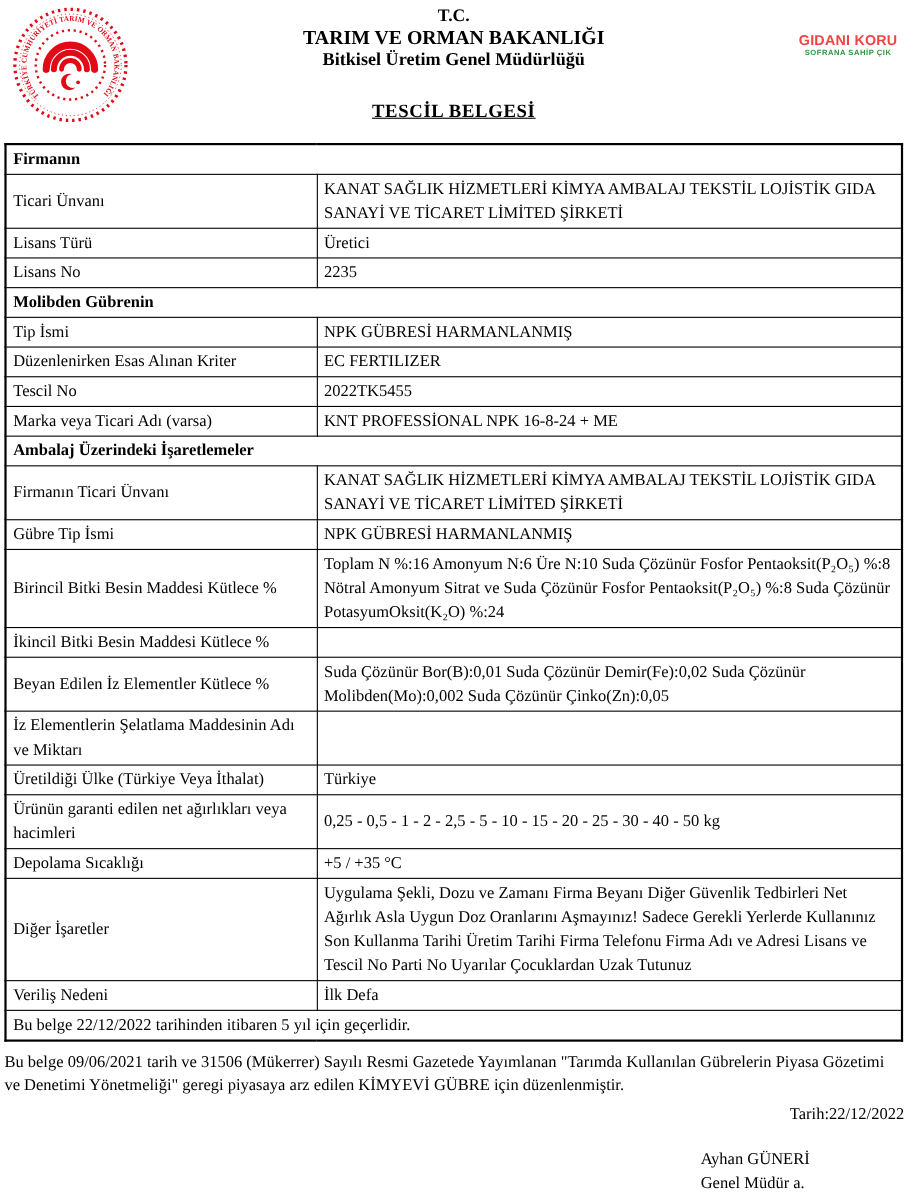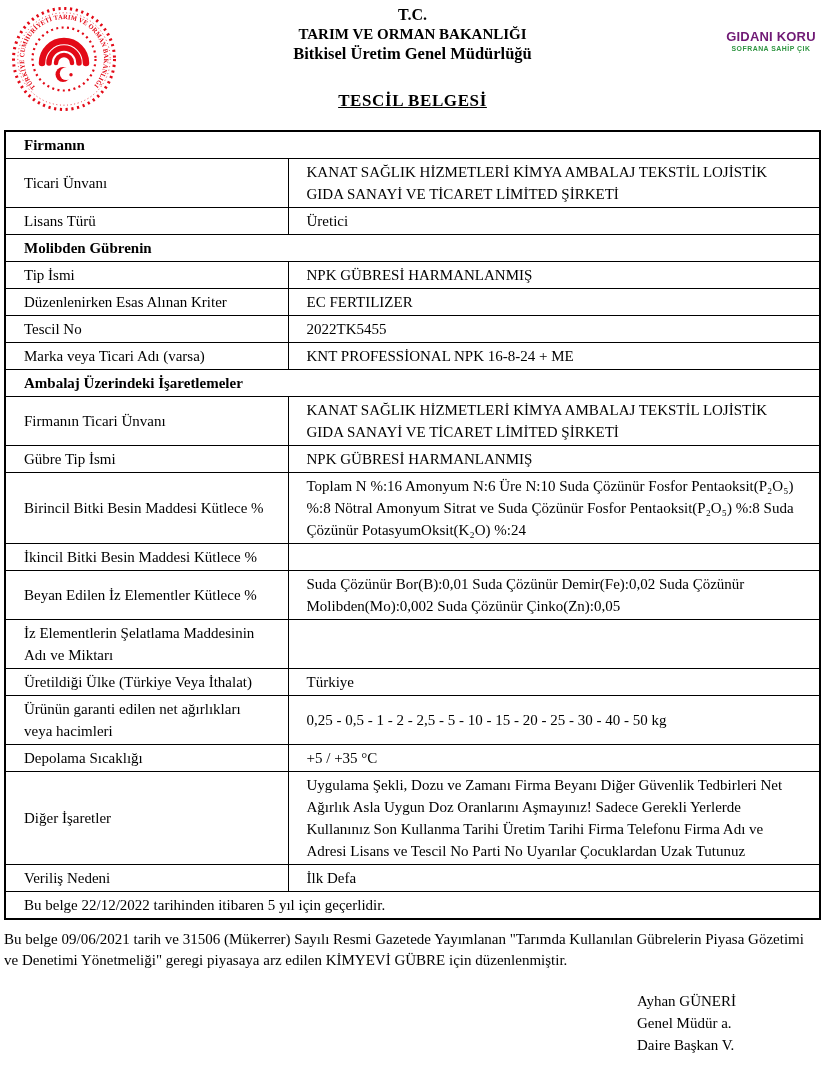--- a/index.html
+++ b/index.html
@@ -8,33 +8,33 @@
     font-family:"Liberation Serif","DejaVu Serif",serif;
     color:#000;
   }
   .page { position:relative; width:825px; height:1091px; overflow:hidden; background:#fff; }
 
   
   .hdr { position:relative; height:130px; }
   .seal-wrap { position:absolute; left:11px; top:6px; width:106px; height:106px; }
   .hdr-center { text-align:center; padding-top:5px; font-weight:bold; }
   .hdr-line1 { font-size:16px; line-height:19px; }
-  .hdr-line2 { font-size:15px; line-height:20px; }
+  .hdr-line2 { font-size:18px; line-height:20px; }
   .hdr-line3 { font-size:16.5px; line-height:20px; }
   .doc-title { font-size:17px; line-height:20px; margin-top:27px; letter-spacing:0.6px;text-decoration:underline; }
   .brand { position:absolute; right:3px; top:30px; width:102px; text-align:center;
            font-family:"Liberation Sans",sans-serif; }
-  .brand-1 { color:#701a75; font-weight:bold; font-size:13px; letter-spacing:0.2px; line-height:14px; }
+  .brand-1 { color:#ef4444; font-weight:bold; font-size:13px; letter-spacing:0.2px; line-height:14px; }
   .brand-2 { color:#2e9440; font-weight:bold; font-size:6.9px; letter-spacing:0.5px; margin-top:1px; }
 
   
   table.doc { border-collapse:collapse; margin-left:4px; width:817px; table-layout:fixed;
               border:2px solid #000; }
   table.doc td { border:1.5px solid #000; font-size:15px; line-height:22px;
-                 padding:2px 18px; vertical-align:middle; word-wrap:break-word; }
+                 padding:2px 6px; vertical-align:middle; word-wrap:break-word; }
   td.section { font-weight:bold; }
   col.c1 { width:283px; }
 
   
   .note { margin:9px 4px 0 4px; font-size:15px; line-height:21px; }
   .date { text-align:right; font-size:15px; line-height:21px; margin-top:5px; padding-right:3px; }
   .sign { margin:19px 0 0 637px; font-size:15px; line-height:22px; }
 </style>
 </head>
 <body>
@@ -91,20 +91,24 @@
       <tr>
         <td colspan="2" class="section">Firmanın</td>
       </tr>
       <tr>
         <td>Ticari Ünvanı</td>
         <td>KANAT SAĞLIK HİZMETLERİ KİMYA AMBALAJ TEKSTİL LOJİSTİK GIDA SANAYİ VE TİCARET LİMİTED ŞİRKETİ</td>
       </tr>
       <tr>
         <td>Lisans Türü</td>
         <td>Üretici</td>
+      </tr>
+      <tr>
+        <td>Lisans No</td>
+        <td>2235</td>
       </tr>
       <tr>
         <td colspan="2" class="section">Molibden Gübrenin</td>
       </tr>
       <tr>
         <td>Tip İsmi</td>
         <td>NPK GÜBRESİ HARMANLANMIŞ</td>
       </tr>
       <tr>
         <td>Düzenlenirken Esas Alınan Kriter</td>
@@ -165,20 +169,21 @@
         <td>Veriliş Nedeni</td>
         <td>İlk Defa</td>
       </tr>
       <tr>
         <td colspan="2">Bu belge 22/12/2022 tarihinden itibaren 5 yıl için geçerlidir.</td>
       </tr>
     </tbody>
   </table>
 
   <div class="note">Bu belge 09/06/2021 tarih ve 31506 (Mükerrer) Sayılı Resmi Gazetede Yayımlanan "Tarımda Kullanılan Gübrelerin Piyasa Gözetimi ve Denetimi Yönetmeliği" geregi piyasaya arz edilen KİMYEVİ GÜBRE için düzenlenmiştir.</div>
+  <div class="date">Tarih:22/12/2022</div>
 
   <div class="sign">
     <div>Ayhan GÜNERİ</div>
     <div>Genel Müdür a.</div>
     <div>Daire Başkan V.</div>
   </div>
 
 </div>
 
 </body></html>

